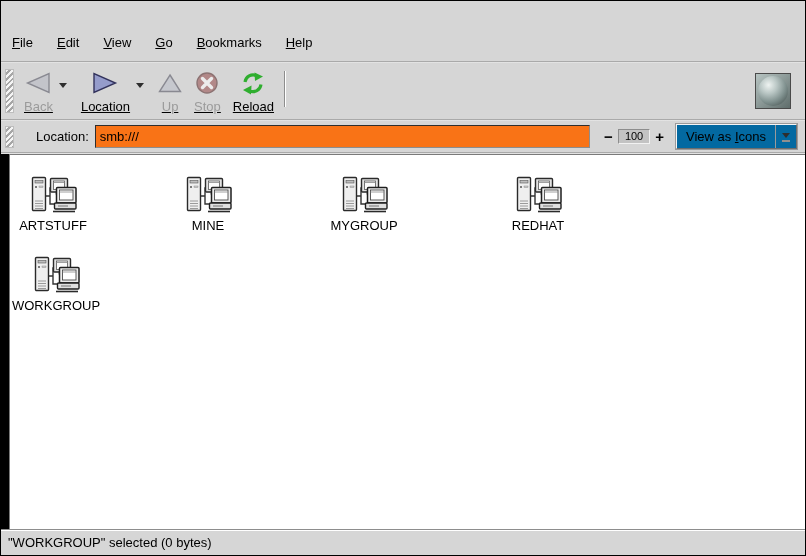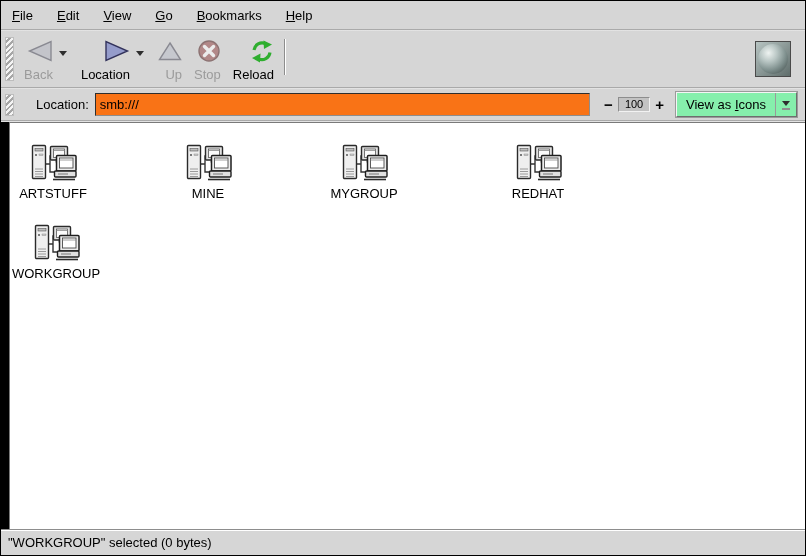--- a/index.html
+++ b/index.html
@@ -5,31 +5,31 @@
   html,body{margin:0;padding:0;background:#555;}
   *{box-sizing:border-box;}
   .window{
     position:relative;width:806px;height:556px;
     background:#d6d6d6;border:1px solid #000;
     font-family:"Liberation Sans","DejaVu Sans",sans-serif;
     font-size:13px;color:#000;display:flex;flex-direction:column;
     overflow:hidden;
   }
   
-  .menubar{height:28px;display:flex;align-items:center;gap:22px;padding-left:10px;flex:0 0 auto;}
+  .menubar{height:28px;display:flex;align-items:flex-start;gap:22px;padding-left:10px;flex:0 0 auto;margin-top:32px;}
   .menu-item{cursor:default;white-space:nowrap;padding:2px 1px;}
   .menu-item .key{text-decoration:underline;}
   .groove{height:2px;flex:0 0 auto;background:linear-gradient(#8d8d8d,#ffffff);}
   
   .toolbar{height:56px;display:flex;align-items:stretch;padding:2px 6px 2px 4px;flex:0 0 auto;}
   .handle{width:9px;margin:4px 4px 4px 0;border:1px solid #bdbdbd;
     background:repeating-linear-gradient(135deg,#f4f4f4 0 2px,#a6a6a6 2px 4px);}
   .tb-group{display:flex;align-items:flex-start;}
-  .tbtn{display:flex;flex-direction:column;align-items:flex-end;justify-content:flex-start;
-    padding:3px 6px 1px 6px;min-width:34px;}
+  .tbtn{display:flex;flex-direction:column;align-items:center;justify-content:flex-start;
+    padding:3px 6px 1px 6px;min-width:34px;text-decoration:underline;}
   .tbtn .icn{height:30px;display:flex;align-items:center;justify-content:center;}
   .tbtn .lbl{margin-top:1px;white-space:nowrap;}
   .tbtn.disabled .lbl{color:#9b9b9b;}
   .tbtn.disabled .icn{opacity:.55;filter:saturate(.55);}
   .chev{width:0;height:0;border-left:4px solid transparent;border-right:4px solid transparent;
     border-top:5px solid #2e2e2e;margin:18px 8px 0 0;}
   .tb-sep{width:2px;margin:6px 5px 10px 4px;background:linear-gradient(90deg,#8d8d8d 50%,#fff 50%);}
   .tb-spacer{flex:1;}
   .throbber{width:36px;height:36px;margin-top:8px;margin-right:8px;border:1px solid #4a4a4a;
     background:linear-gradient(135deg,#b7c4c2,#5f6d6b);padding:2px;}
@@ -39,21 +39,21 @@
   .locbar{height:31px;display:flex;align-items:center;padding:2px 8px 2px 4px;flex:0 0 auto;}
   .locbar .handle{height:22px;margin:0 4px 0 0;}
   .loc-label{margin:0 6px 0 18px;white-space:nowrap;}
   .loc-input{flex:1;height:23px;font:13px "Liberation Sans","DejaVu Sans",sans-serif;
     padding:3px 4px;background:#f97316;border:1px solid #2e2e2e;
     border-bottom-color:#8d8d8d;border-right-color:#8d8d8d;outline:none;}
   .zoomctl{display:flex;align-items:center;margin:0 10px 0 14px;gap:5px;}
   .zoom-btn{font-weight:900;font-size:15px;line-height:15px;cursor:default;}
   .zoom-level{background:#c3c3c3;border:1px solid #8d8d8d;border-bottom-color:#f2f2f2;
     border-right-color:#f2f2f2;font-size:11px;padding:0 6px;line-height:13px;}
-  .viewas{display:flex;align-items:center;height:25px;background:#86efac;
+  .viewas{display:flex;align-items:center;height:25px;background:#0369a1;
     border:1px solid #f5f5f5;border-bottom-color:#6e6e6e;border-right-color:#6e6e6e;
     box-shadow:0 0 0 1px #9a9a9a;margin-left:2px;}
   .viewas .txt{padding:0 9px;white-space:nowrap;}
   .viewas .txt .key{text-decoration:underline;}
   .viewas .vsep{width:1px;align-self:stretch;background:#9a9a9a;}
   .viewas .ind{width:20px;display:flex;flex-direction:column;align-items:center;gap:2px;padding-top:1px;}
   .viewas .ind .tri{width:0;height:0;border-left:4px solid transparent;border-right:4px solid transparent;border-top:5px solid #2e2e2e;}
   .viewas .ind .bar{width:8px;height:2px;background:#8f8f8f;}
   
   .content{flex:1;background:#000000;padding-left:8px;position:relative;min-height:0;}

